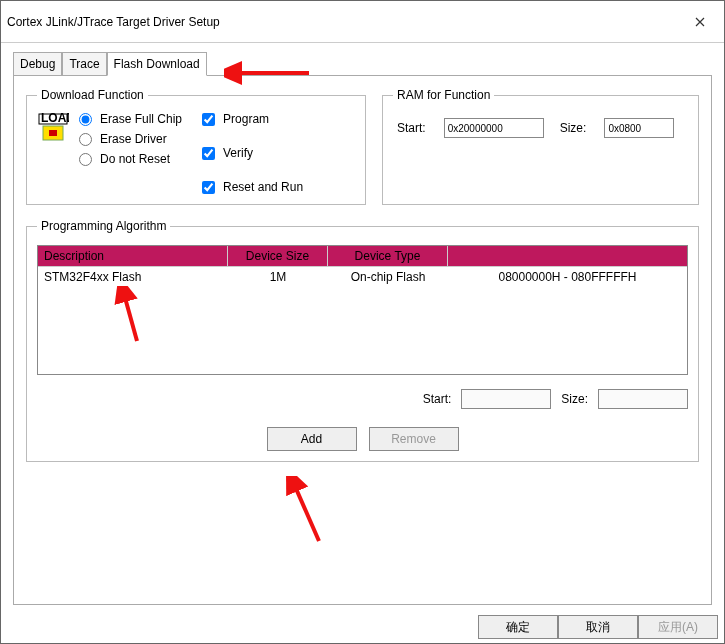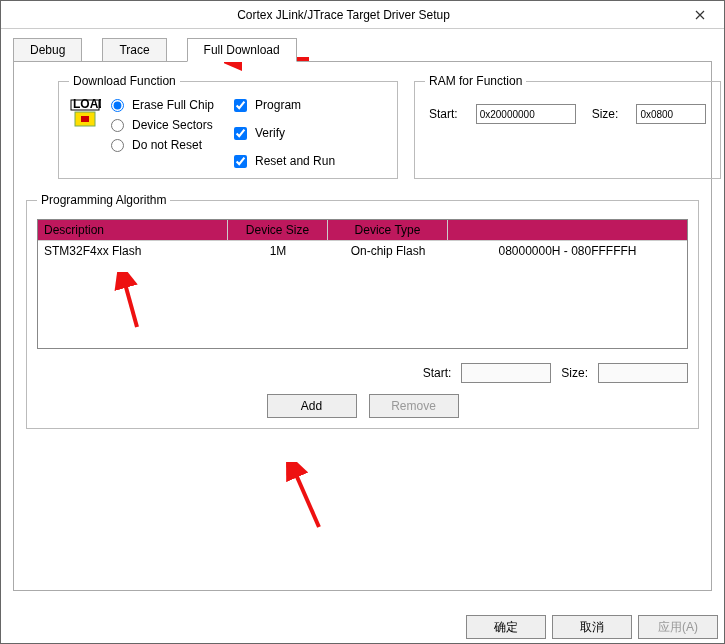--- a/index.html
+++ b/index.html
@@ -1,54 +1,54 @@
 <!DOCTYPE html>
 <html><head>
 <meta charset="utf-8">
 <style>
   * { box-sizing: border-box; font-family: "Segoe UI", Tahoma, sans-serif; font-size: 12px; }
   body { margin: 0; background: #888; padding: 0; }
   .window { width: 725px; height: 644px; background: #fff; border: 1px solid #666; position: relative; }
-  .titlebar { height: 28px; background: #fff; border-bottom: 1px solid #ccc; display: flex; align-items: center; padding: 0 4px; text-align: center; }
+  .titlebar { height: 42px; background: #fff; border-bottom: 1px solid #ccc; display: flex; align-items: center; padding: 0 4px; }
   .titlebar .title { flex: 1; font-size: 12px; padding-left: 2px; }
   .titlebar .close { width: 40px; height: 22px; display: flex; align-items: center; justify-content: center; cursor: pointer; }
   .client { padding: 8px 12px 8px 12px; }
   .tabs { display: flex; position: relative; }
-  .tab { padding: 4px 16px; border: 1px solid #aaa; border-bottom: none; background: #f4f4f4; margin-right: 20px; cursor: pointer; position: relative; top: 1px; }
+  .tab { padding: 4px 6px; border: 1px solid #aaa; border-bottom: none; background: #f4f4f4; margin-right: 0; cursor: pointer; position: relative; top: 1px; }
   .tab.active { background: #fff; z-index: 2; border-bottom: 1px solid #fff; }
   .tabpage { border: 1px solid #aaa; padding: 12px 12px 12px 12px; height: 530px; position: relative; background:#fff; }
   fieldset { border: 1px solid #bbb; margin: 0; padding: 10px 10px 10px 10px; }
   legend { padding: 0 4px; }
   .top-row { display: flex; gap: 16px; }
-  .dl-func { flex: 0 0 340px; margin-left: 32px; }
+  .dl-func { flex: 0 0 340px; }
   .dl-func-body { display: flex; gap: 10px; align-items: flex-start; }
   .load-icon { width: 32px; height: 32px; }
   .radios { display: flex; flex-direction: column; gap: 6px; }
-  .checks { display: flex; flex-direction: column; gap: 14px; margin-left: 10px; }
+  .checks { display: flex; flex-direction: column; gap: 20px; margin-left: 10px; }
   .row-ctrl { display: flex; align-items: center; gap: 4px; }
   .ram { flex: 1; }
   .ram-body { display: flex; gap: 16px; align-items: center; padding: 6px 4px; }
   .ram-body label { margin-right: 2px; }
   input[type="text"] { border: 1px solid #888; height: 20px; padding: 1px 3px; font-size: 10px; }
   .progalg { margin-top: 14px; }
   .table { border: 1px solid #888; height: 130px; background: #fff; margin-top: 2px; }
   .thead { display: flex; background: #be185d; border-bottom: 1px solid #ccc; }
   .thead > div { padding: 3px 6px; border-right: 1px solid #ccc; }
   .trow { display: flex; }
   .trow > div { padding: 3px 6px; }
   .col-desc { width: 190px; }
   .col-size { width: 100px; text-align: center; }
   .col-type { width: 120px; text-align: center; }
   .col-addr { flex: 1; text-align: center; }
   .algsize-row { display: flex; justify-content: flex-end; gap: 10px; align-items: center; margin-top: 14px; }
   .algsize-row .box { width: 90px; }
-  .addremove { display: flex; gap: 12px; justify-content: center; margin-top: 11px; }
+  .addremove { display: flex; gap: 12px; justify-content: center; margin-top: 18px; }
   button.std { width: 90px; height: 24px; background: #efefef; border: 1px solid #888; cursor: pointer; }
   button.std:disabled { color: #999; cursor: default; }
-  .footer { position: absolute; bottom: 4px; right: 6px; display: flex; gap: 6px; }
+  .footer { position: absolute; bottom: 4px; right: 6px; display: flex; }
   button.footer-btn { width: 80px; height: 24px; background: #efefef; border: 1px solid #888; cursor: pointer; }
   button.footer-btn:disabled { color:#999; }
   .arrow { position: absolute; pointer-events: none; }
   input[type=radio], input[type=checkbox] { margin: 0 4px 0 0; }
 </style>
 </head>
 <body>
 
 <div class="window">
   <div class="titlebar">
@@ -57,21 +57,21 @@
       <svg width="10" height="10" viewBox="0 0 10 10">
           <path d="M1 1 L9 9 M9 1 L1 9" stroke="#333" stroke-width="1.2"></path>
         </svg>
     </div>
   </div>
 
   <div class="client">
     <div class="tabs">
       <div class="tab">Debug</div>
       <div class="tab">Trace</div>
-      <div class="tab active">Full Download</div>
+      <div class="tab active">Flash Download</div>
     </div>
 
     <div class="tabpage">
 
       <div class="top-row">
         <fieldset class="dl-func">
           <legend>Download Function</legend>
           <div class="dl-func-body">
             <div class="load-icon">
               <svg width="32" height="32" viewBox="0 0 32 32">
@@ -81,21 +81,21 @@
                 <rect x="12" y="18" width="8" height="6" fill="#c00"></rect>
               </svg>
             </div>
             <div class="radios">
               <label class="row-ctrl">
                 <input type="radio" name="erase" checked="" style="">
                 <span>Erase Full Chip</span>
               </label>
               <label class="row-ctrl">
                 <input type="radio" name="erase" style="">
-                <span>Device Sectors</span>
+                <span>Erase Driver</span>
               </label>
               <label class="row-ctrl">
                 <input type="radio" name="erase" style="">
                 <span>Do not Reset</span>
               </label>
             </div>
             <div class="checks">
               <label class="row-ctrl">
                 <input type="checkbox" checked="" style="">
                 <span>Program</span>

